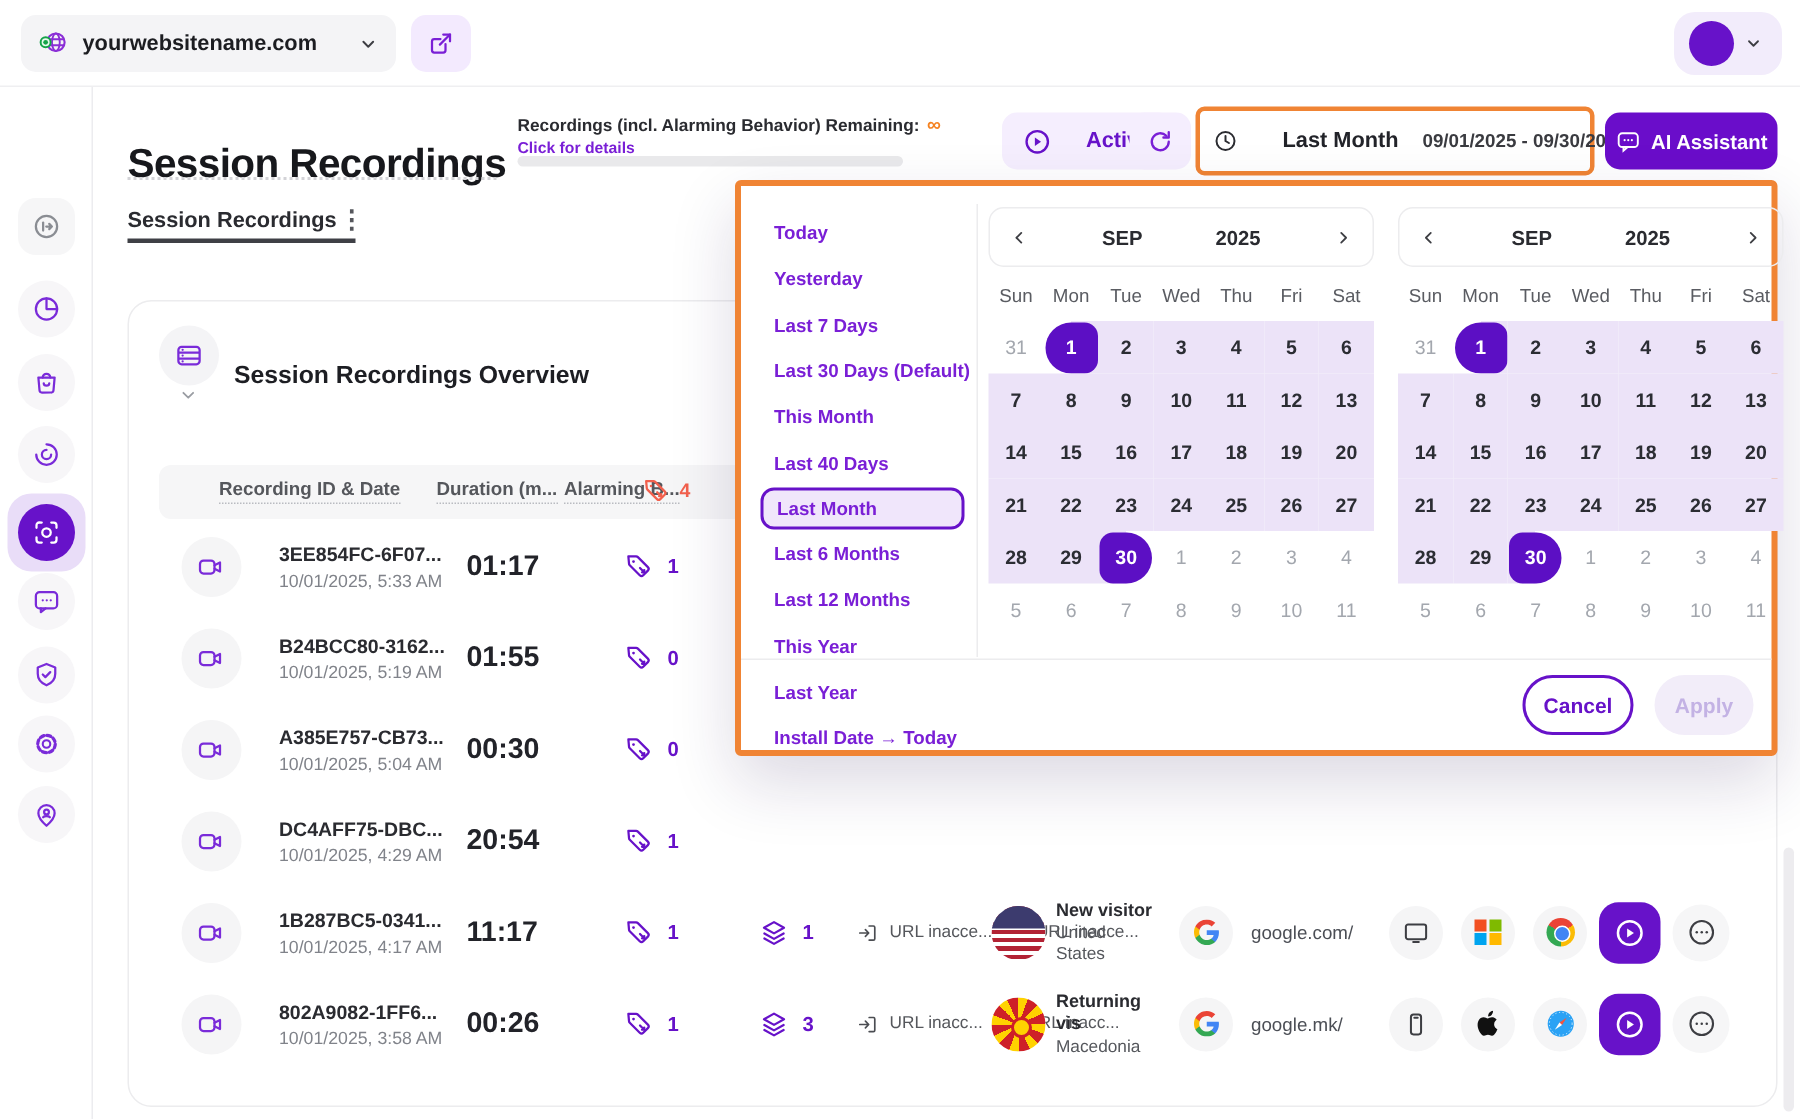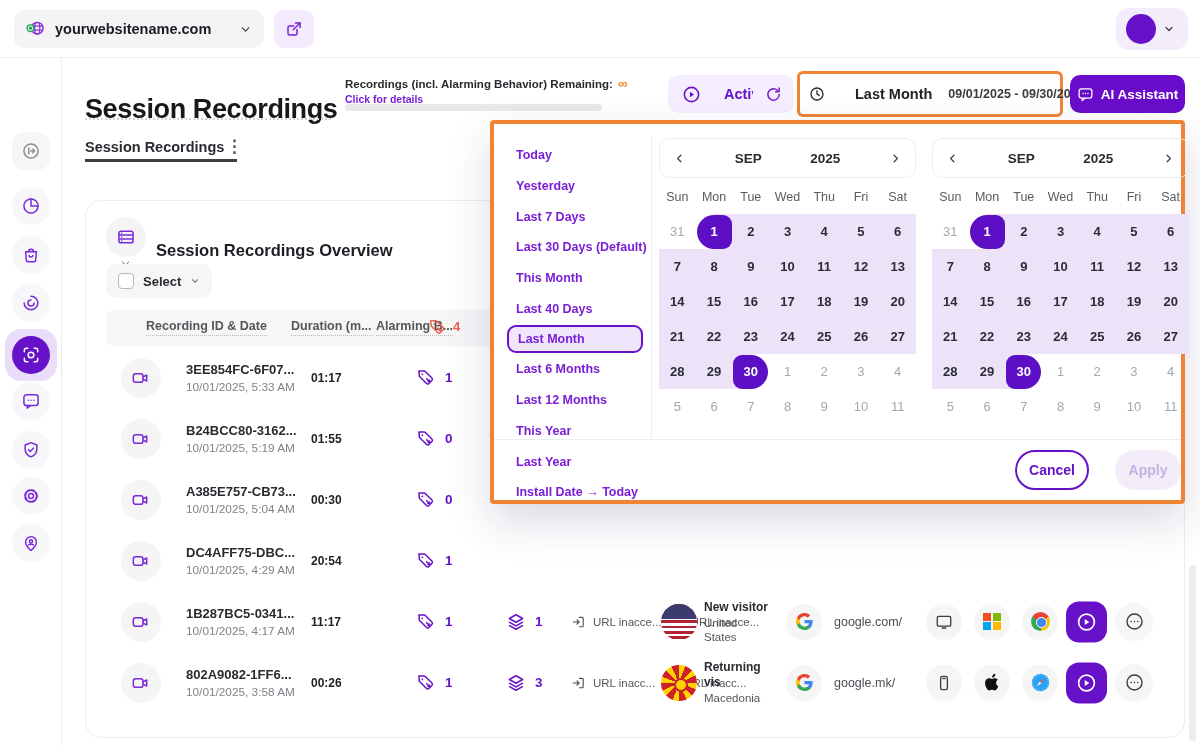--- a/index.html
+++ b/index.html
@@ -66,21 +66,21 @@
   .th-count{position:absolute;left:347px;top:9px;font-size:13px;font-weight:700;color:#f2604d;}
   .rows{position:absolute;left:0;top:146px;width:1100px;}
   .row{position:absolute;left:0;width:1100px;height:61px;}
   .cc{position:absolute;top:50%;transform:translateY(-50%);}
   .icirc{width:40px;height:40px;border-radius:50%;background:#f5f5f6;display:flex;align-items:center;justify-content:center;}
   .icirc36{width:36px;height:36px;border-radius:50%;background:#f5f5f6;display:flex;align-items:center;justify-content:center;overflow:hidden;}
   .cell-cam{left:35px;color:#7a2bd9;}
   .cell-id{left:100px;}
   .cell-id .id{font-size:13px;font-weight:700;color:#2a2b30;}
   .cell-id .dt{font-size:11.8px;color:#80838a;margin-top:3px;}
-  .cell-dur{left:225px;font-size:12px;font-weight:700;color:#222329;}
+  .cell-dur{left:225px;font-size:19px;font-weight:700;color:#222329;}
   .cnt-cell{display:flex;align-items:center;gap:9px;color:#6712c9;}
   .cnt-cell .n{font-size:13.5px;font-weight:700;}
   .cell-tag{left:330px;}
   .cell-layers{left:420px;}
   .cell-urls{left:485px;display:flex;flex-direction:row;gap:7px;}
   .urlline{display:flex;align-items:center;gap:7px;color:#4b4d52;}
   .urlline .t{font-size:11.5px;color:#55575c;}
   .cell-flag{left:575px;}
   .cell-visitor{left:618px;width:66px;}
   .cell-visitor .vt{font-size:12px;font-weight:700;color:#2a2b30;line-height:1.25;}
@@ -124,21 +124,21 @@
   .day.out{color:#a3a7ae;font-weight:500;}
   .day.range{background:#ece3f8;}
   .day.start{background:linear-gradient(to right,transparent 50%,#ece3f8 50%);}
   .day.end{background:linear-gradient(to right,#ece3f8 50%,transparent 50%);}
   .pill{width:35px;height:34px;background:#5c0fc4;color:#fff;display:flex;align-items:center;justify-content:center;}
   .pill.s{border-radius:17px 9px 9px 17px;}
   .pill.e{border-radius:9px 17px 17px 9px;}
   .dp-hline{position:absolute;left:0;right:0;bottom:60px;height:1px;background:#ececee;}
   .cancel-btn{position:absolute;right:92px;bottom:10px;width:74px;height:40px;background:#fff;border:2px solid #6712c9;border-radius:21px;
               color:#6712c9;font-size:14px;font-weight:700;cursor:pointer;font-family:inherit;}
-  .apply-btn{position:absolute;right:0;bottom:10px;width:66px;height:40px;background:#f2edf9;border:none;border-radius:21px;
+  .apply-btn{position:absolute;right:12px;bottom:10px;width:66px;height:40px;background:#f2edf9;border:none;border-radius:21px;
              color:#c3b2e4;font-size:14px;font-weight:700;cursor:pointer;font-family:inherit;}
   .scroll-strip{position:absolute;right:4px;top:565px;width:7px;height:176px;border-radius:4px;background:#edecef;z-index:3;}
 </style>
 </head>
 <body>
 
 <div class="canvas">
 
   <header class="topbar">
     <div class="site-select">
@@ -328,29 +328,20 @@
           <circle cx="6.9" cy="16.7" r=".9" fill="currentColor" stroke="none"></circle>
       </svg>
     </div>
     <span class="ov-chev">
       <svg viewBox="0 0 24 24" fill="none">
           <path d="M6 9l6 6 6-6" stroke="currentColor" stroke-width="2.2" stroke-linecap="round" stroke-linejoin="round"></path>
         </svg>
     </span>
     <h2 class="ov-title">Session Recordings Overview</h2>
 
-    <button class="select-btn">
-      <span class="cbox"></span>
-      <span class="lbl">Select</span>
-      <span class="chev">
-        <svg viewBox="0 0 24 24" fill="none">
-            <path d="M6 9l6 6 6-6" stroke="currentColor" stroke-width="2.6" stroke-linecap="round" stroke-linejoin="round"></path>
-          </svg>
-      </span>
-    </button>
 
     <div class="thead">
       <span class="th" style="left:40px">Recording ID &amp; Date</span>
       <span class="th" style="left:185px">Duration (m...</span>
       <span class="th" style="left:270px">Alarming B...</span>
       <span class="th-ico">
         <svg width="19" height="19" viewBox="0 0 24 24" fill="none" stroke="currentColor" stroke-width="1.9" stroke-linecap="round" stroke-linejoin="round">
           <path d="M3.5 3.5h6.2a2 2 0 0 1 1.4.6l8 8a2 2 0 0 1 0 2.8l-3.7 3.7a2 2 0 0 1-2.8 0l-8-8a2 2 0 0 1-.6-1.4z"></path>
           <circle cx="7.6" cy="7.6" r="1.1" fill="currentColor" stroke="none"></circle>
             <path d="M12.8 12.8l3.4 3.4M16.2 14.4v1.8h-1.8"></path>

